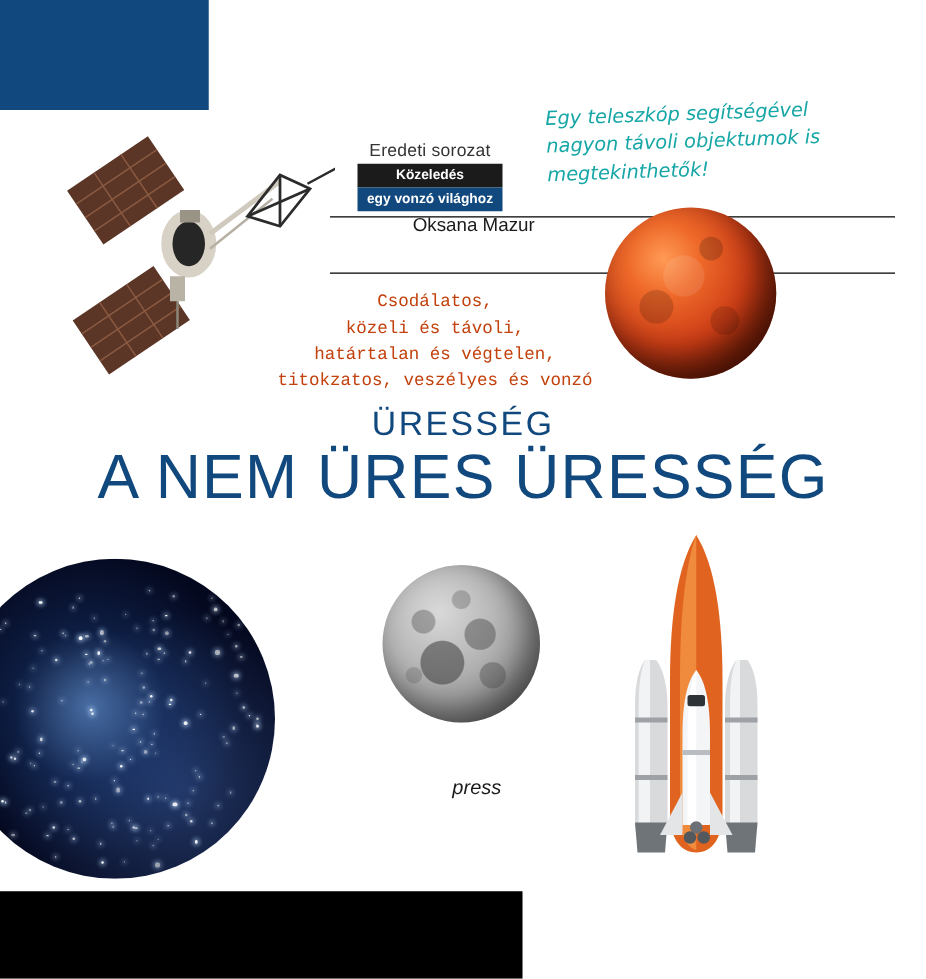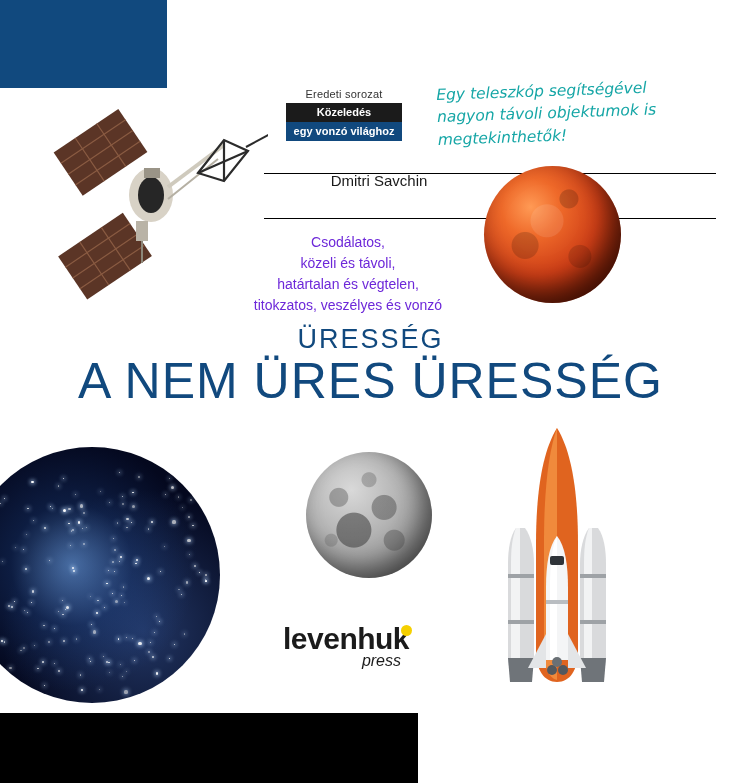--- a/index.html
+++ b/index.html
@@ -45,24 +45,25 @@
 
   
   .series-box {
     position: absolute;
     left: 286px;
     top: 88px;
     width: 116px;
     text-align: center;
   }
   .series-kicker {
-    font-size: 11px;
+    font-size: 14px;
     color: #333;
     letter-spacing: .2px;
     margin-bottom: 3px;
+    margin-top: 24px;
   }
   .series-line1 {
     background: #1b1b1b;
     color: #ffffff;
     font-size: 11px;
     font-weight: bold;
     padding: 3px 0 4px;
   }
   .series-line2 {
     background: #11497e;
@@ -114,23 +115,24 @@
     background: #000;
   }
 
   
   .blurb {
     position: absolute;
     left: 218px;
     top: 232px;
     width: 260px;
     text-align: center;
-    color: #6d28d9;
+    color: #c2410c;
     font-size: 14px;
     line-height: 1.5;
+    font-family: Liberation Mono, monospace;
   }
 
   
   .moon-red {
     position: absolute;
     left: 484px;
     top: 166px;
     width: 137px;
     height: 137px;
     border-radius: 50%;
@@ -320,21 +322,21 @@
 <div class="series-box">
   <div class="series-kicker">Eredeti sorozat</div>
   <div class="series-line1">Közeledés</div>
   <div class="series-line2">egy vonzó világhoz</div>
 </div>
 
 <div class="handnote">Egy teleszkóp segítségével nagyon távoli objektumok is megtekinthetők!</div>
 
 <div class="rule-top"></div>
 <div class="authors">
-  <div>Dmitri Savchin</div>
+  <div>Oksana Mazur</div>
 </div>
 <div class="rule-bottom"></div>
 
 <div class="blurb" style="white-space:pre-line;">Csodálatos,
 közeli és távoli,
 határtalan és végtelen,
 titokzatos, veszélyes és vonzó</div>
 
 <div class="moon-red"></div>
 
@@ -518,18 +520,14 @@
 
     <rect x="54" y="176" width="22" height="4" fill="#b9bdc1"></rect>
 
     <circle cx="60" cy="246" r="5" fill="#53585d"></circle>
     <circle cx="71" cy="246" r="5" fill="#53585d"></circle>
     <circle cx="65" cy="238" r="5" fill="#6a7075"></circle>
   </svg>
 </div>
 
 <div class="logo">
-  <div class="logo-main">
-    <span>levenhuk</span>
-    <span class="logo-dot"></span>
-  </div>
   <div class="logo-sub">press</div>
 </div>
 
 </body></html>

